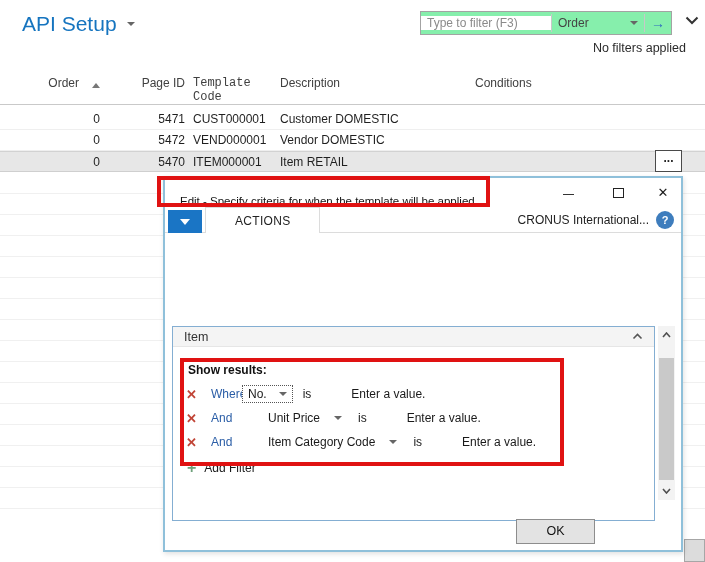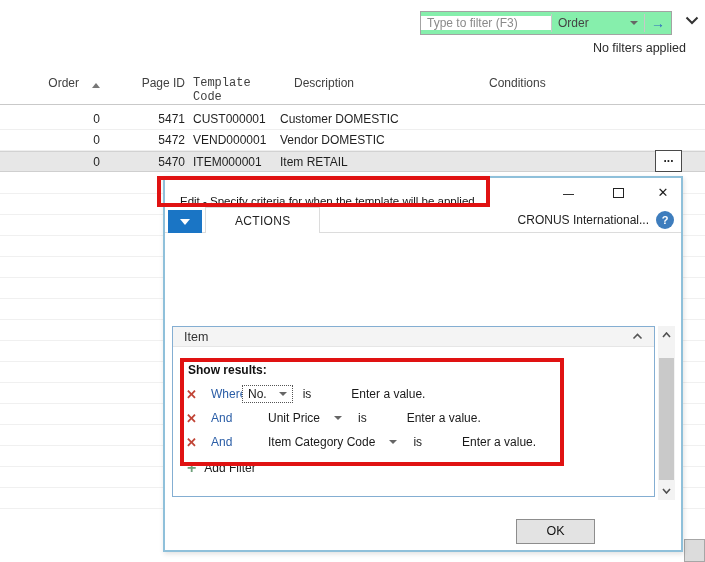--- a/index.html
+++ b/index.html
@@ -32,21 +32,21 @@
   .no-filters { position:absolute; top:41px; right:19px; font-size:12.5px; color:#2b2b2b; z-index:1; }
 
   
   .tbl-head { position:absolute; left:0; top:73px; width:705px; height:32px; display:flex; align-items:flex-start;
     padding-top:3px; font-size:12px; color:#404040; border-bottom:1px solid #c9c9c9; z-index:1; background:#fff; }
   .h-order { width:100px; display:flex; justify-content:flex-end; align-items:center; gap:13px; }
   .tri-up-sort { width:0; height:0; border-left:4px solid transparent; border-right:4px solid transparent; border-bottom:5px solid #777; margin-top:4px; }
   .h-pageid { width:85px; text-align:right; }
   .h-code { width:87px; padding-left:8px; width:87px; line-height:1.18;font-family:Liberation Mono, monospace; }
   .h-code span { display:inline-block; width:62px; }
-  .h-desc { width:195px; padding-left:8px;margin-left:14px; }
+  .h-desc { width:195px; padding-left:8px; }
   .h-cond { padding-left:8px; }
 
   .tbl-rows { position:absolute; left:0; top:109px; width:705px; z-index:1; }
   .trow { display:flex; align-items:center; height:21px; font-size:12px; color:#1f1f1f; border-bottom:1px solid #efefef; background:#fff; }
   .trow.selected { background:#e7e7e7; border-top:1px solid #d2d2d2; border-bottom:1px solid #cfcfcf; }
   .c-order { width:100px; text-align:right; }
   .c-pageid { width:85px; text-align:right; }
   .c-code { width:87px; padding-left:8px; }
   .c-desc { width:195px; padding-left:8px; }
   .assist-btn { position:absolute; left:655px; top:150px; width:27px; height:22px; background:#fff;
@@ -71,21 +71,21 @@
   .company { position:absolute; right:32px; top:0; height:26px; display:flex; align-items:center; font-size:12px; color:#222; }
   .help-btn { position:absolute; right:7px; top:4px; width:18px; height:18px; border-radius:50%; background:#3e7dbd;
     color:#fff; font-size:11px; font-weight:bold; display:flex; align-items:center; justify-content:center; }
 
   .ribbon { position:absolute; left:0; top:55px; width:100%; height:84px; border-bottom:1px solid #e3e3e3; }
   .clear-filter { position:absolute; left:4px; top:4px; width:48px; display:flex; flex-direction:column; align-items:center; }
   .cf-label { font-size:11.5px; color:#222; text-align:center; line-height:1.25; width:34px; margin-top:2px; }
   .ribbon-group { position:absolute; left:10px; top:66px; font-size:11.5px; color:#a0a0a0; }
   .ribbon-div { position:absolute; left:55px; top:5px; width:1px; height:68px; background:#dcdcdc; }
 
-  .dlg-content { position:absolute; left:7px; top:148px; width:483px; height:171px; border:1px solid #84aed2; background:#fff; }
+  .dlg-content { position:absolute; left:7px; top:148px; width:483px; height:195px; border:1px solid #84aed2; background:#fff; }
   .sec-head { position:absolute; left:0; top:0; width:100%; height:20px; background:#f4f4f4;
     border-bottom:1px solid #e6e6e6; display:flex; align-items:center; padding:0 11px; }
   .sec-title { flex:1; font-size:12.5px; color:#333; }
   .show-results { position:absolute; left:15px; top:36px; font-size:12px; font-weight:bold; color:#111; }
   .filter-rows { position:absolute; left:13px; top:55px; width:460px; }
   .frow { display:flex; align-items:center; height:24px; font-size:12px; color:#1a1a1a; }
   .f-x { width:25px; color:#c14537; font-weight:bold; font-size:13px; }
   .f-conn { width:57px; color:#2a5da6; }
   .f-fieldbox { display:flex; align-items:center; gap:12px; border:1px dotted #555; padding:1px 5px; margin-left:-26px; margin-right:10px; background:#fff; }
   .f-fieldgrp { display:flex; align-items:center; gap:14px; margin-right:16px; }
@@ -112,20 +112,24 @@
   svg { display:block; }
 </style>
 </head>
 <body>
 
 <div class="stage">
 
   <div class="bg-rowlines"></div>
   <div class="bg-corner-btn"></div>
 
+  <div class="page-title-wrap">
+    <span class="page-title">API Setup</span>
+    <span class="tri-down small"></span>
+  </div>
 
   <div class="filter-bar">
     <input class="filter-input" placeholder="Type to filter (F3)" style="">
     <span class="vdiv"></span>
     <span class="filter-col">
       <span class="filter-col-label">Order</span>
       <span class="tri-down small"></span>
     </span>
     <span class="vdiv"></span>
     <span class="go-btn">→</span>

